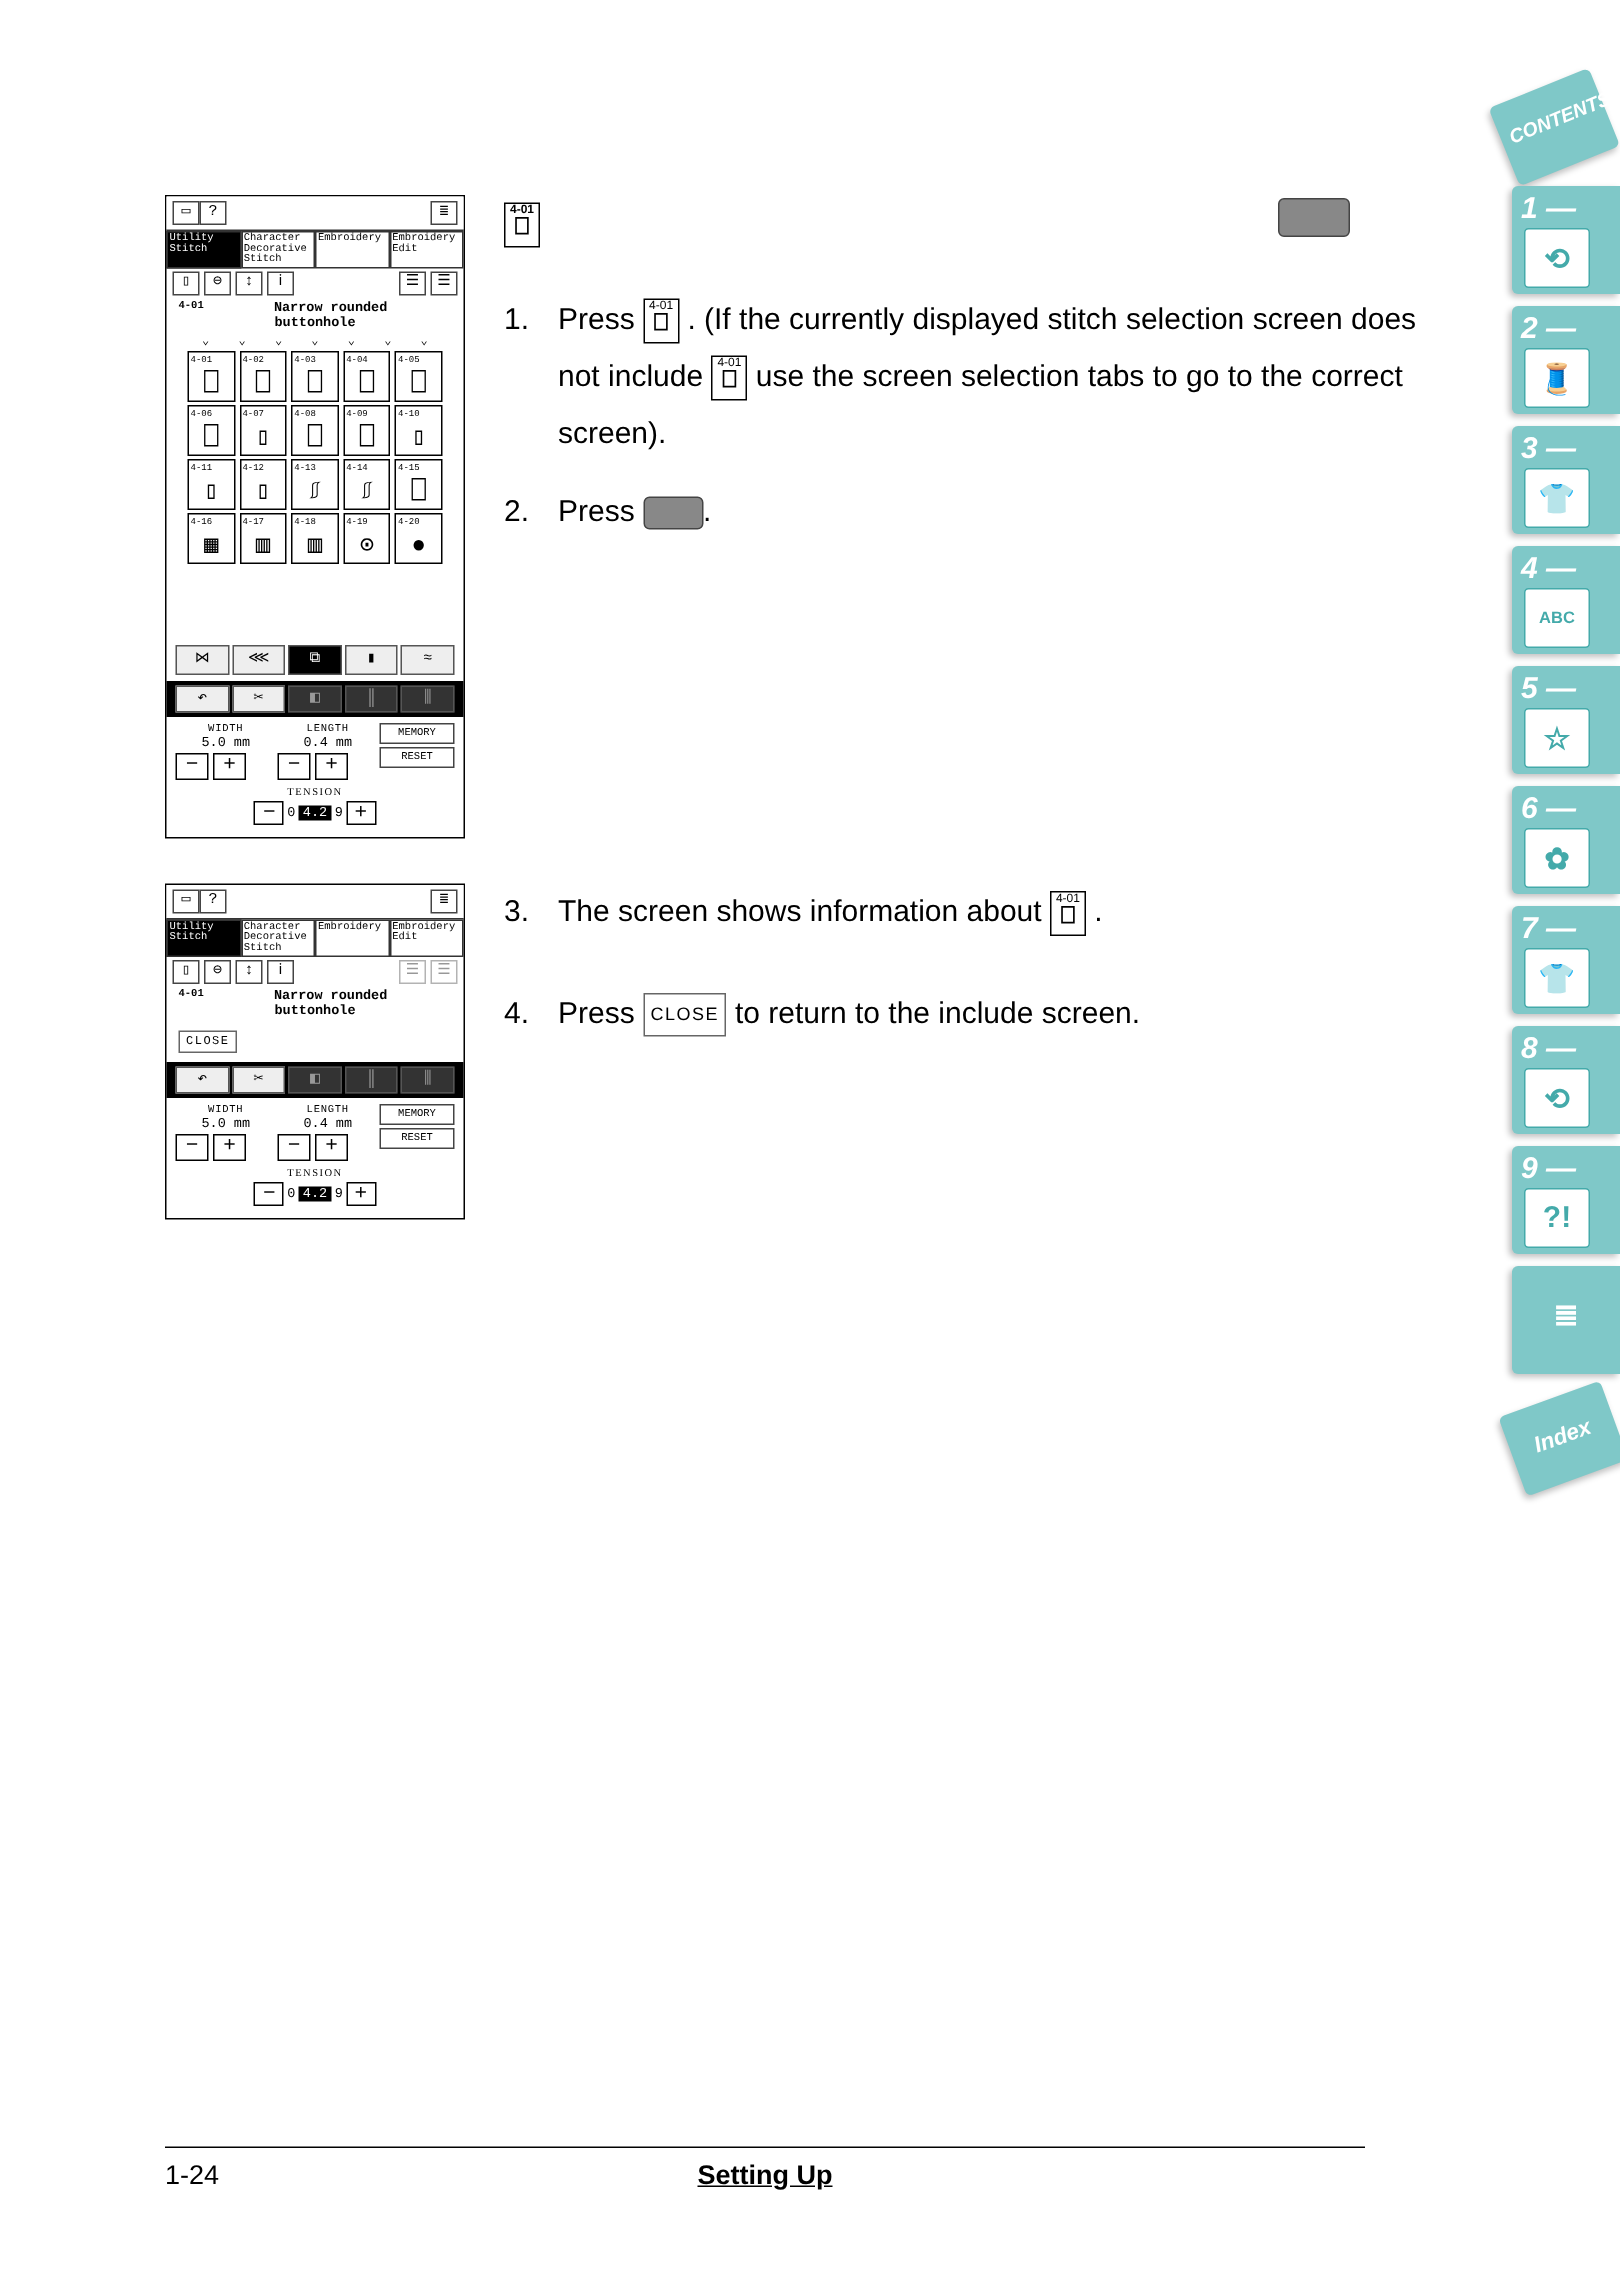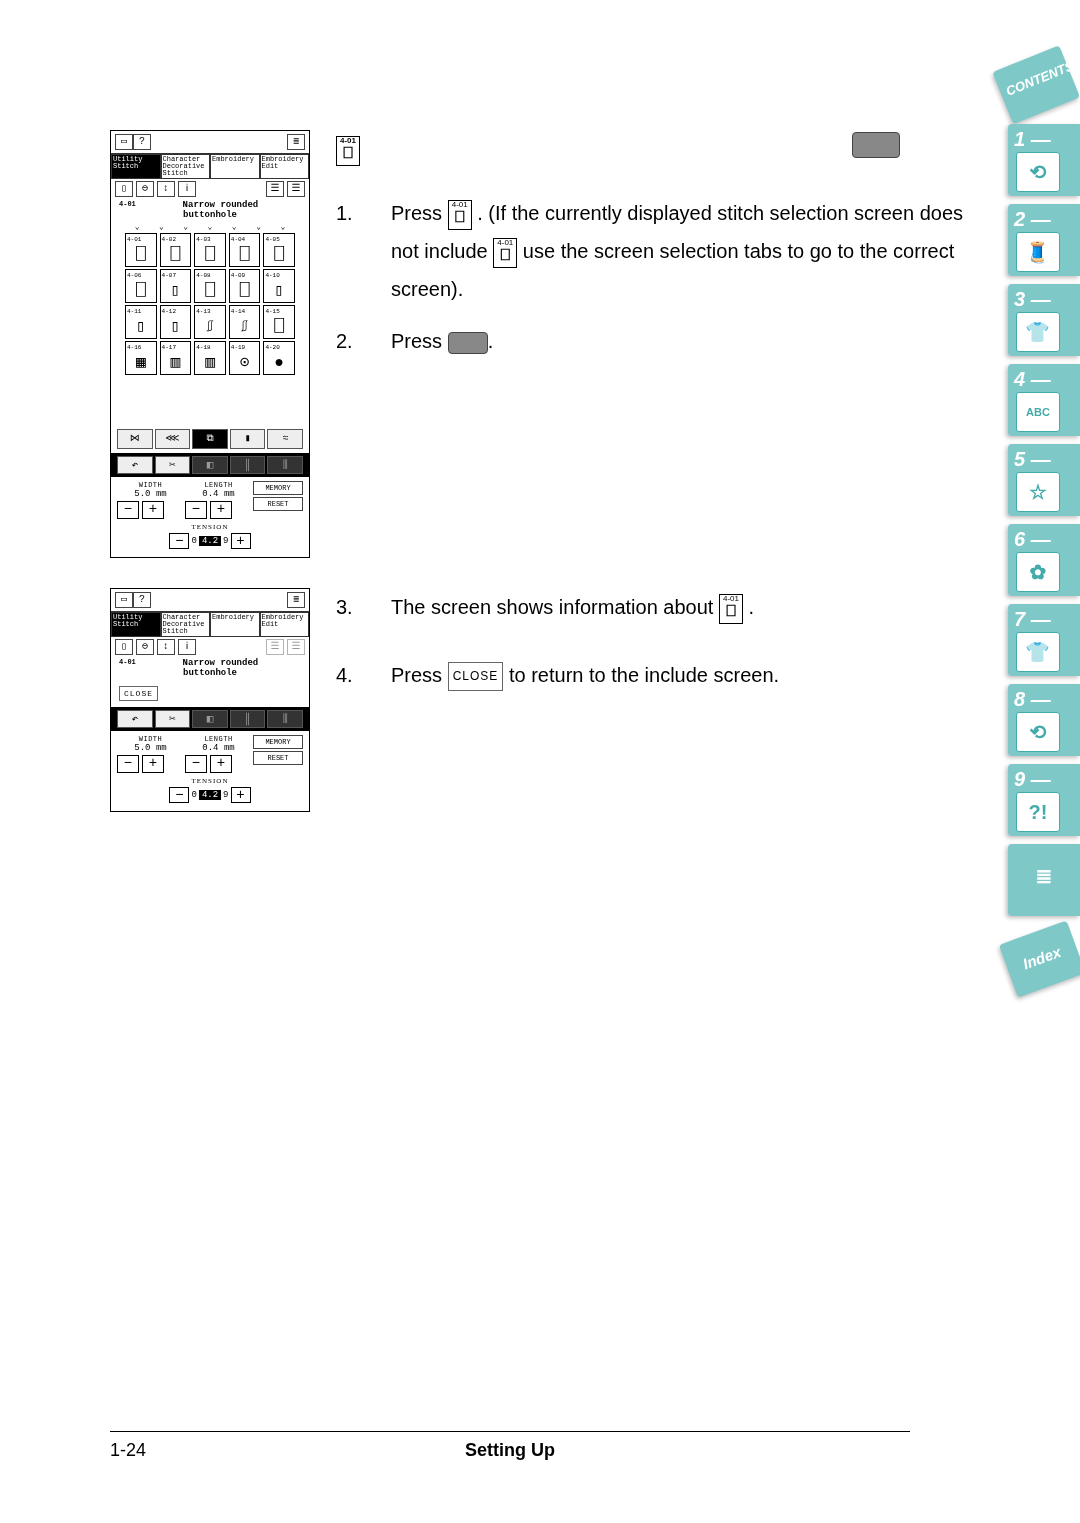--- a/index.html
+++ b/index.html
@@ -64,21 +64,21 @@
     font-size: 12px;
     font-family: Arial, sans-serif;
     letter-spacing: 1px;
   }
   .content-row { display: flex; align-items: flex-start; gap: 26px; }
   .screen-col { flex: 0 0 200px; }
   .text-col { flex: 1; font-family: "Helvetica", Arial, sans-serif; font-size: 20px; line-height: 1.9; }
   .example-title { font-weight: bold; font-size: 21px; margin-bottom: 24px; }
   .step { display: flex; gap: 10px; margin-bottom: 14px; }
   .step-num { flex: 0 0 26px; }
-  .step-body { flex: 1; margin-left: 19px; }
+  .step-body { flex: 1; }
   
   .lcd {
     border: 1px solid #000;
     width: 200px;
     background: #fff;
     font-family: "Courier New", monospace;
     font-size: 9px;
     padding-bottom: 4px;
   }
   .lcd-top { display: flex; background: #fff; }
@@ -179,21 +179,21 @@
     bottom: 62px;
     left: 110px;
     right: 170px;
     border-top: 1px solid #000;
     padding-top: 8px;
     display: flex;
     justify-content: space-between;
     font-family: "Helvetica", Arial, sans-serif;
     font-size: 18px;
   }
-  .footer .center { position: absolute; left: 0; right: 0; text-align: center; font-weight: bold; }
+  .footer .center { position: absolute; left: 0; right: 0; text-align: center; font-weight: bold; text-decoration: underline; }
   .top-icon {
     position: absolute;
     top: 132px;
     right: 180px;
     border: 1px solid #444;
     border-radius: 4px;
     background: #888;
     width: 48px;
     height: 26px;
   }

